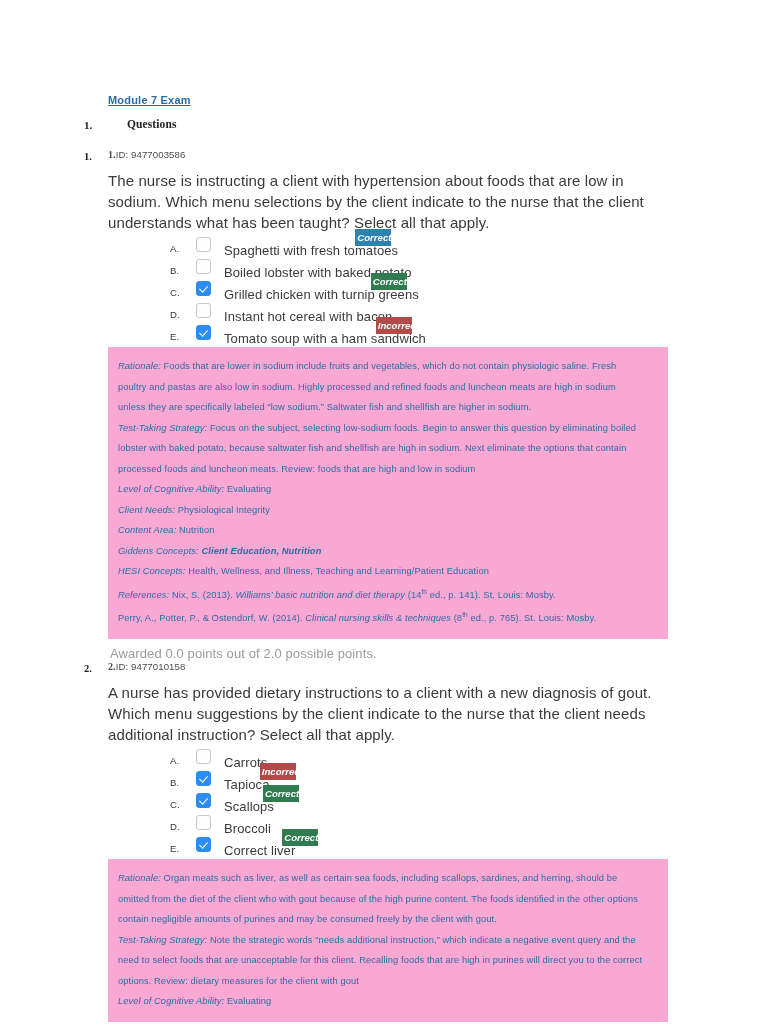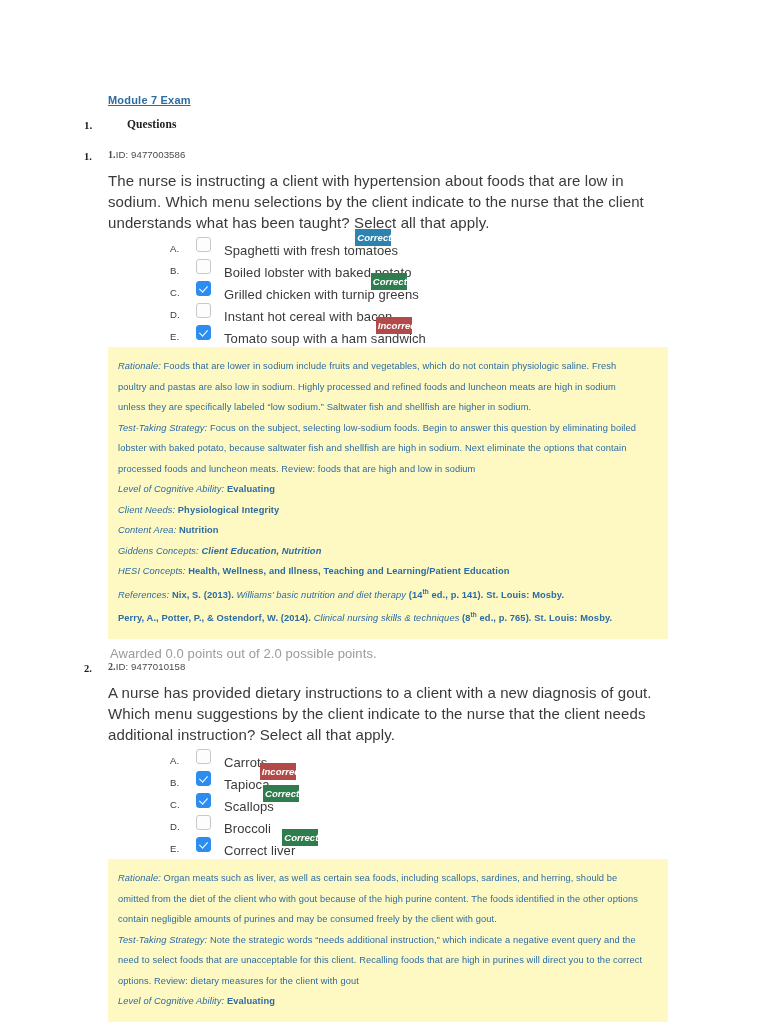--- a/index.html
+++ b/index.html
@@ -149,31 +149,31 @@
     padding-left: 2px;
     box-sizing: border-box;
     white-space: nowrap;
   }
   .badge.correct-blue   { background: #2e83ae; }
   .badge.correct-green  { background: #2f7d4f; }
   .badge.incorrect-red  { background: #b24a4a; }
 
   
   .rationale {
-    background: #fef9c3;
+    background: #f9a8d4;
     padding: 9px 24px 10px 10px;
     box-sizing: border-box;
     color: #2b6ca3;
     font-size: 9.3px;
     line-height: 20.5px;
     letter-spacing: .1px;
   }
   .rationale p { margin: 0; }
   .rationale .lbl { font-style: italic; }
-  .rationale .val { font-weight: bold; font-style: normal; }
+  .rationale .val { font-weight: normal; font-style: normal; }
   .rationale .val-normal { font-weight: bold; font-style: italic; }
   .rationale .ital { font-style: italic; font-weight: normal; }
   .rationale sup { font-size: 6.5px; vertical-align: super; }
 
   .awarded {
     font-size: 13px;
     color: #9b9b9b;
     letter-spacing: .1px;
     padding: 7px 0 0 2px;
   }

